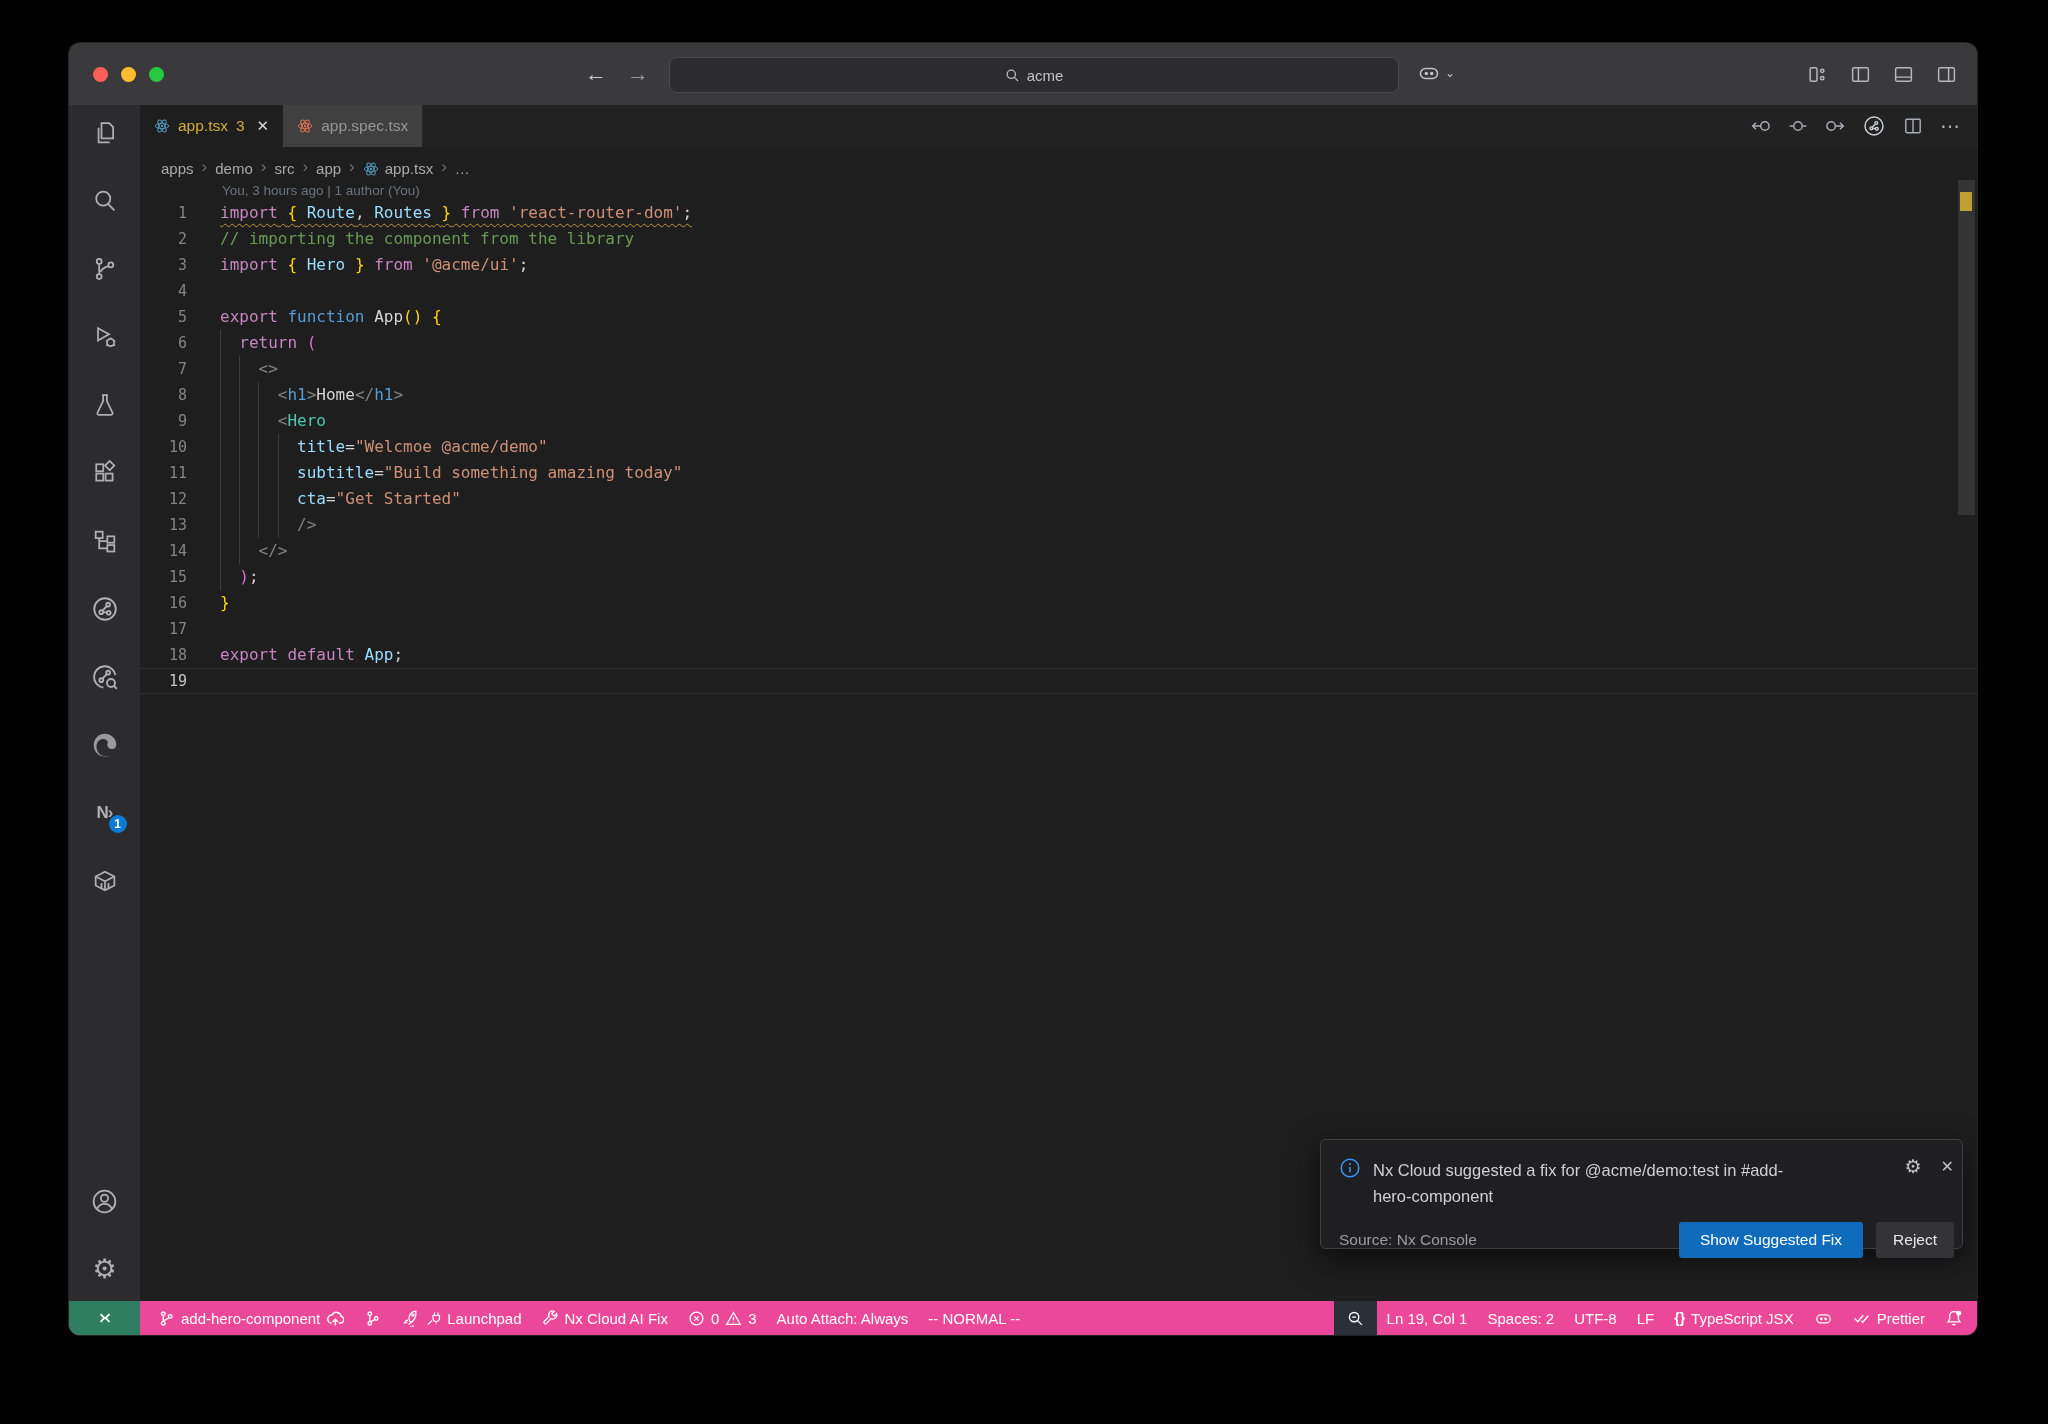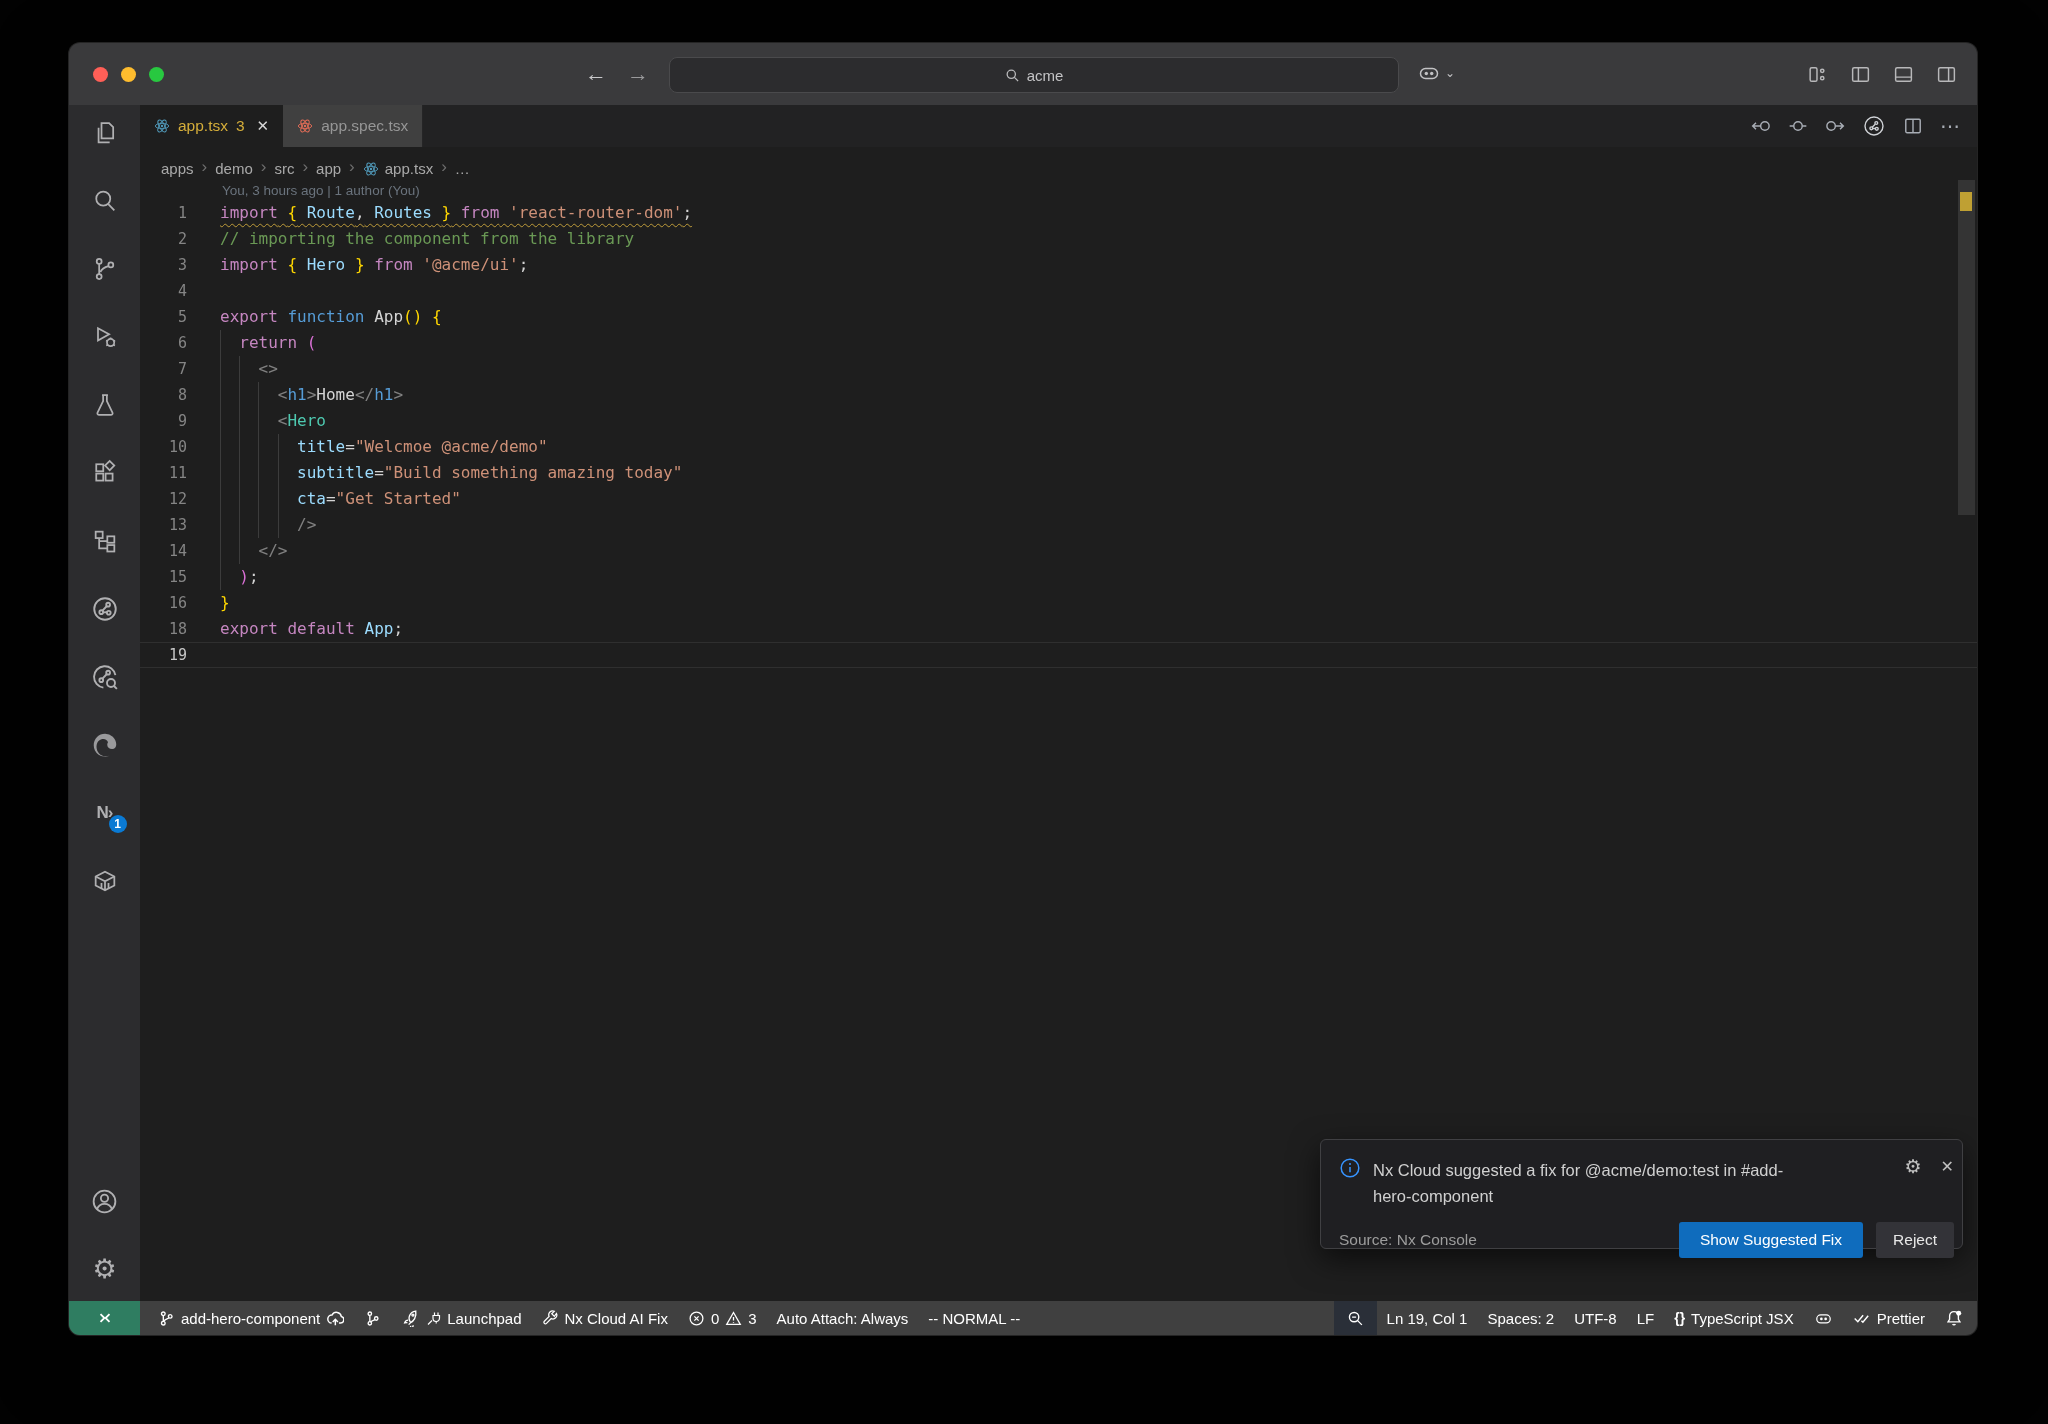--- a/index.html
+++ b/index.html
@@ -57,21 +57,21 @@
   .line-text{margin-left:33px;white-space:pre;}
   .squig{text-decoration:underline;text-decoration-style:wavy;text-decoration-color:#bd9b3a;
          text-decoration-thickness:1px;text-underline-offset:5px;}
   .tk-kw{color:#C586C0}.tk-kwb{color:#569CD6}.tk-var{color:#9CDCFE}.tk-str{color:#CE9178}
   .tk-cmt{color:#6A9955}.tk-b1{color:#FFD700}.tk-b2{color:#DA70D6}.tk-ab{color:#808080}
   .tk-tag{color:#569CD6}.tk-comp{color:#4EC9B0}.tk-fg{color:#D4D4D4}
   .guide{position:absolute;width:1px;background:#3c3c3c;}
   .scroll-slider{position:absolute;right:2px;top:3px;width:17px;height:335px;background:rgba(121,121,121,.25);}
   .ruler-warning{position:absolute;right:5px;top:15px;width:12px;height:19px;background:#bfa033;}
   
-  .statusbar{position:absolute;left:0;right:0;bottom:0;height:34px;background:#404040;display:flex;
+  .statusbar{position:absolute;left:0;right:0;bottom:0;height:34px;background:#ec4899;display:flex;
              align-items:center;color:#fff;font-size:15px;}
   .sb-remote{width:71px;height:34px;background:#2f7d61;display:flex;align-items:center;justify-content:center;flex:none;}
   .sb-item{display:flex;align-items:center;gap:6px;padding:0 10px;height:34px;white-space:nowrap;}
   .sb-item svg{display:block;}
   .sb-zoom{background:#2a2f38;padding:0 13px;margin-left:4px;}
   .sb-right{margin-left:auto;display:flex;align-items:center;}
   .sb-braces{font-weight:700;font-size:14px;}
   
   .toast{position:absolute;left:1251px;top:1096px;width:643px;height:110px;background:#1f1f22;
          border:1px solid #404043;border-radius:6px;box-shadow:0 10px 30px rgba(0,0,0,.6);
@@ -383,20 +383,24 @@
               </div>
               <div class="code-line">
                 <div class="line-num">15</div>
                 <div class="line-text"><span class="tk-b2">  )</span><span class="tk-fg">;</span></div>
               </div>
               <div class="code-line">
                 <div class="line-num">16</div>
                 <div class="line-text"><span class="tk-b1">}</span></div>
               </div>
               <div class="code-line">
+                <div class="line-num">17</div>
+                <div class="line-text"></div>
+              </div>
+              <div class="code-line">
                 <div class="line-num">18</div>
                 <div class="line-text"><span class="tk-kw">export</span><span class="tk-kw"> default</span><span class="tk-var"> App</span><span class="tk-fg">;</span></div>
               </div>
               <div class="code-line current">
                 <div class="line-num">19</div>
                 <div class="line-text"></div>
               </div>
             </div>
 
           <div class="guide" style="left:80px;top:153px;height:260px"></div>

